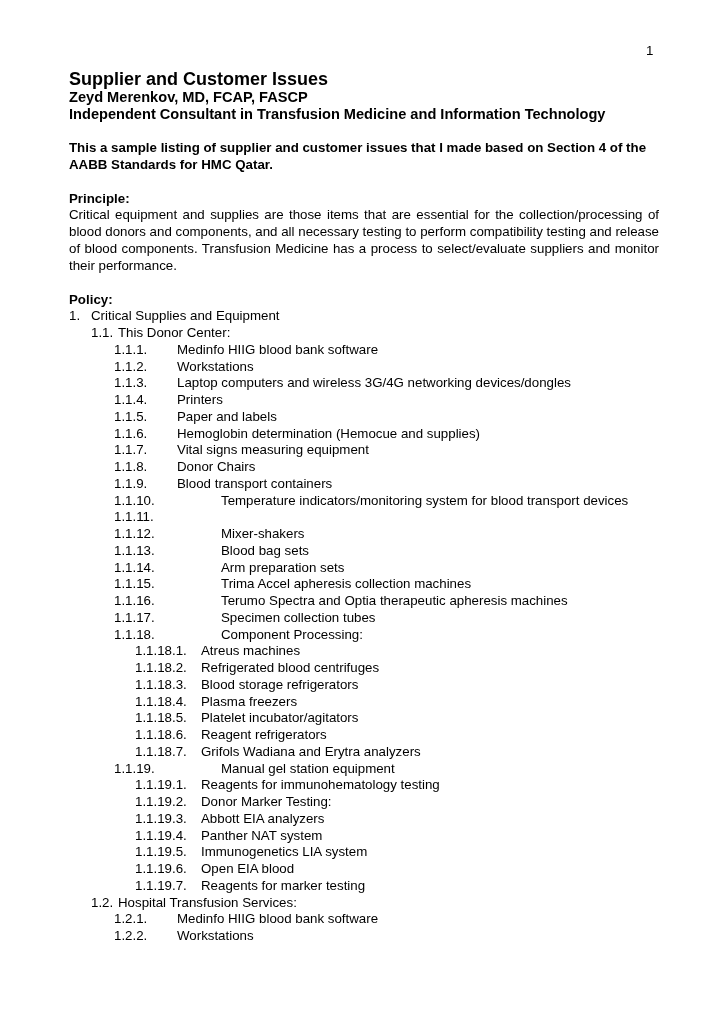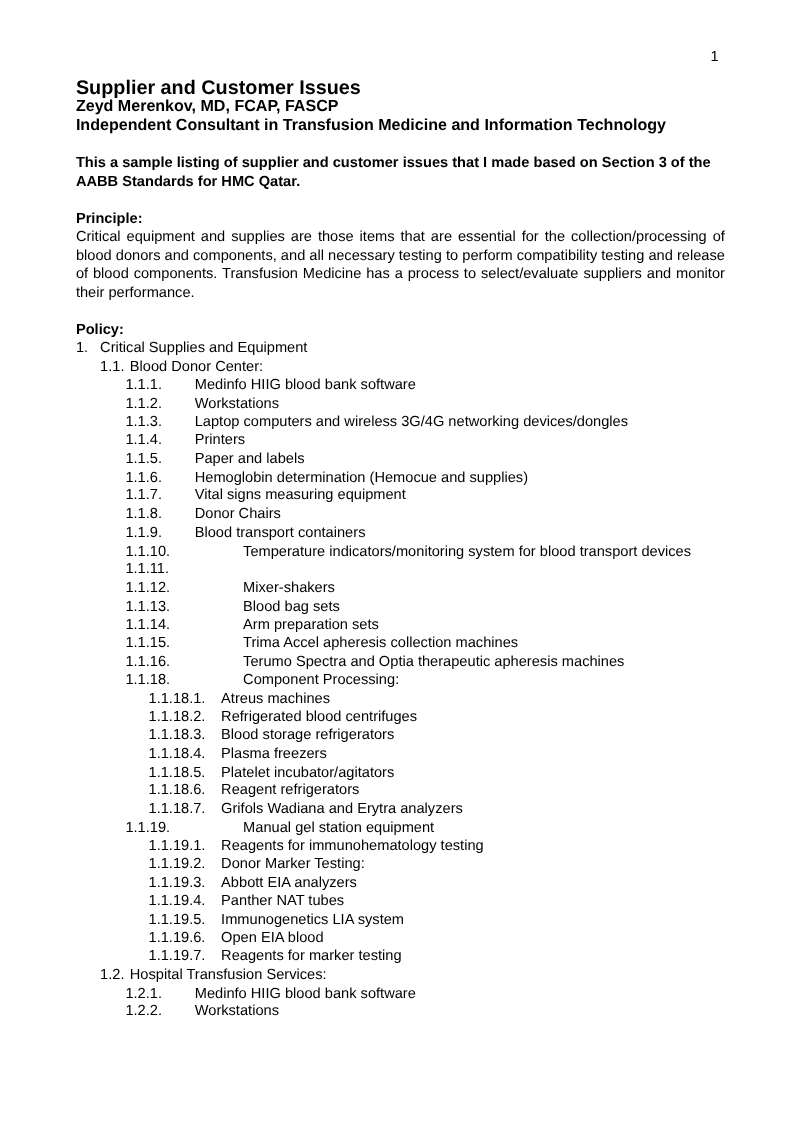--- a/index.html
+++ b/index.html
@@ -92,34 +92,34 @@
 </head>
 <body>
 
 <div class="page-number">1</div>
 
 <div class="content">
   <h1 class="doc-title">Supplier and Customer Issues</h1>
   <p class="doc-subtitle">Zeyd Merenkov, MD, FCAP, FASCP</p>
   <p class="doc-subtitle">Independent Consultant in Transfusion Medicine and Information Technology</p>
 
-  <p class="intro">This a sample listing of supplier and customer issues that I made based on Section 3 of the AABB Standards for HMC Qatar.</p>
+  <p class="intro">This a sample listing of supplier and customer issues that I made based on Section 4 of the AABB Standards for HMC Qatar.</p>
 
   <p class="section-heading">Principle:</p>
   <p class="body-text">Critical equipment and supplies are those items that are essential for the collection/processing of blood donors and components, and all necessary testing to perform compatibility testing and release of blood components.  Transfusion Medicine has a process to select/evaluate  suppliers and monitor their performance.</p>
 
   <p class="section-heading">Policy:</p>
   <ul class="outline" id="policy-outline">
     <li class="lvl1">
         <span class="num">1.</span>
         <span class="txt">Critical Supplies and Equipment</span>
       </li>
     <li class="lvl2">
         <span class="num">1.1.</span>
-        <span class="txt">Blood Donor Center:</span>
+        <span class="txt">This Donor Center:</span>
       </li>
     <li class="lvl3">
         <span class="num">1.1.1.</span>
         <span class="txt">Medinfo HIIG blood bank software</span>
       </li>
     <li class="lvl3">
         <span class="num">1.1.2.</span>
         <span class="txt">Workstations</span>
       </li>
     <li class="lvl3">
@@ -171,20 +171,24 @@
       </li>
     <li class="lvl3 wide">
         <span class="num">1.1.15.</span>
         <span class="txt">Trima Accel apheresis collection machines</span>
       </li>
     <li class="lvl3 wide">
         <span class="num">1.1.16.</span>
         <span class="txt">Terumo Spectra and Optia therapeutic apheresis machines</span>
       </li>
     <li class="lvl3 wide">
+        <span class="num">1.1.17.</span>
+        <span class="txt">Specimen collection tubes</span>
+      </li>
+    <li class="lvl3 wide">
         <span class="num">1.1.18.</span>
         <span class="txt">Component Processing:</span>
       </li>
     <li class="lvl4">
         <span class="num">1.1.18.1.</span>
         <span class="txt">Atreus machines</span>
       </li>
     <li class="lvl4">
         <span class="num">1.1.18.2.</span>
         <span class="txt">Refrigerated blood centrifuges</span>
@@ -220,21 +224,21 @@
     <li class="lvl4">
         <span class="num">1.1.19.2.</span>
         <span class="txt">Donor Marker Testing:</span>
       </li>
     <li class="lvl4">
         <span class="num">1.1.19.3.</span>
         <span class="txt">Abbott EIA analyzers</span>
       </li>
     <li class="lvl4">
         <span class="num">1.1.19.4.</span>
-        <span class="txt">Panther NAT tubes</span>
+        <span class="txt">Panther NAT system</span>
       </li>
     <li class="lvl4">
         <span class="num">1.1.19.5.</span>
         <span class="txt">Immunogenetics LIA system</span>
       </li>
     <li class="lvl4">
         <span class="num">1.1.19.6.</span>
         <span class="txt">Open EIA blood</span>
       </li>
     <li class="lvl4">

